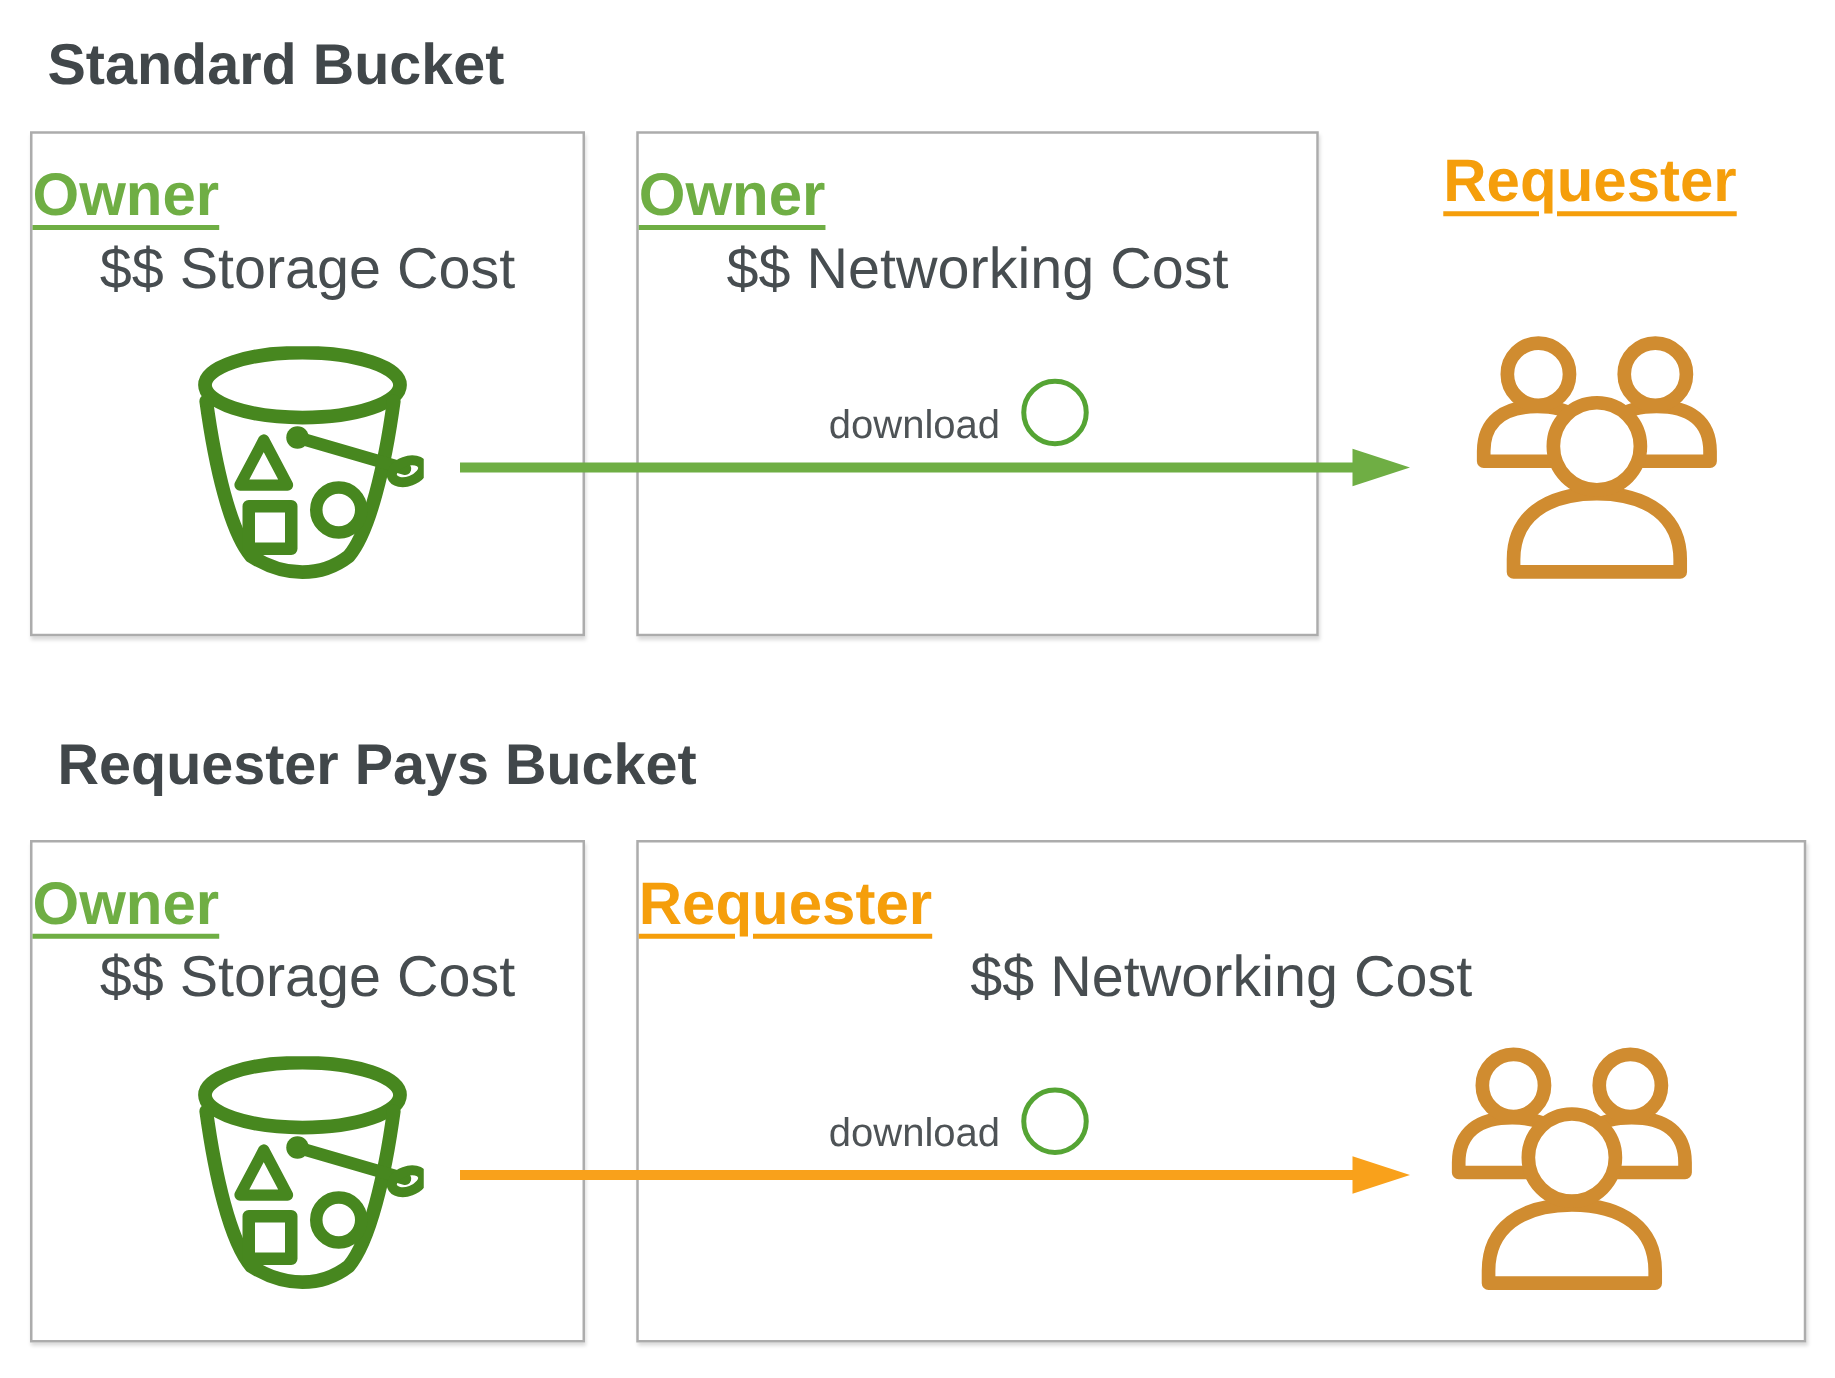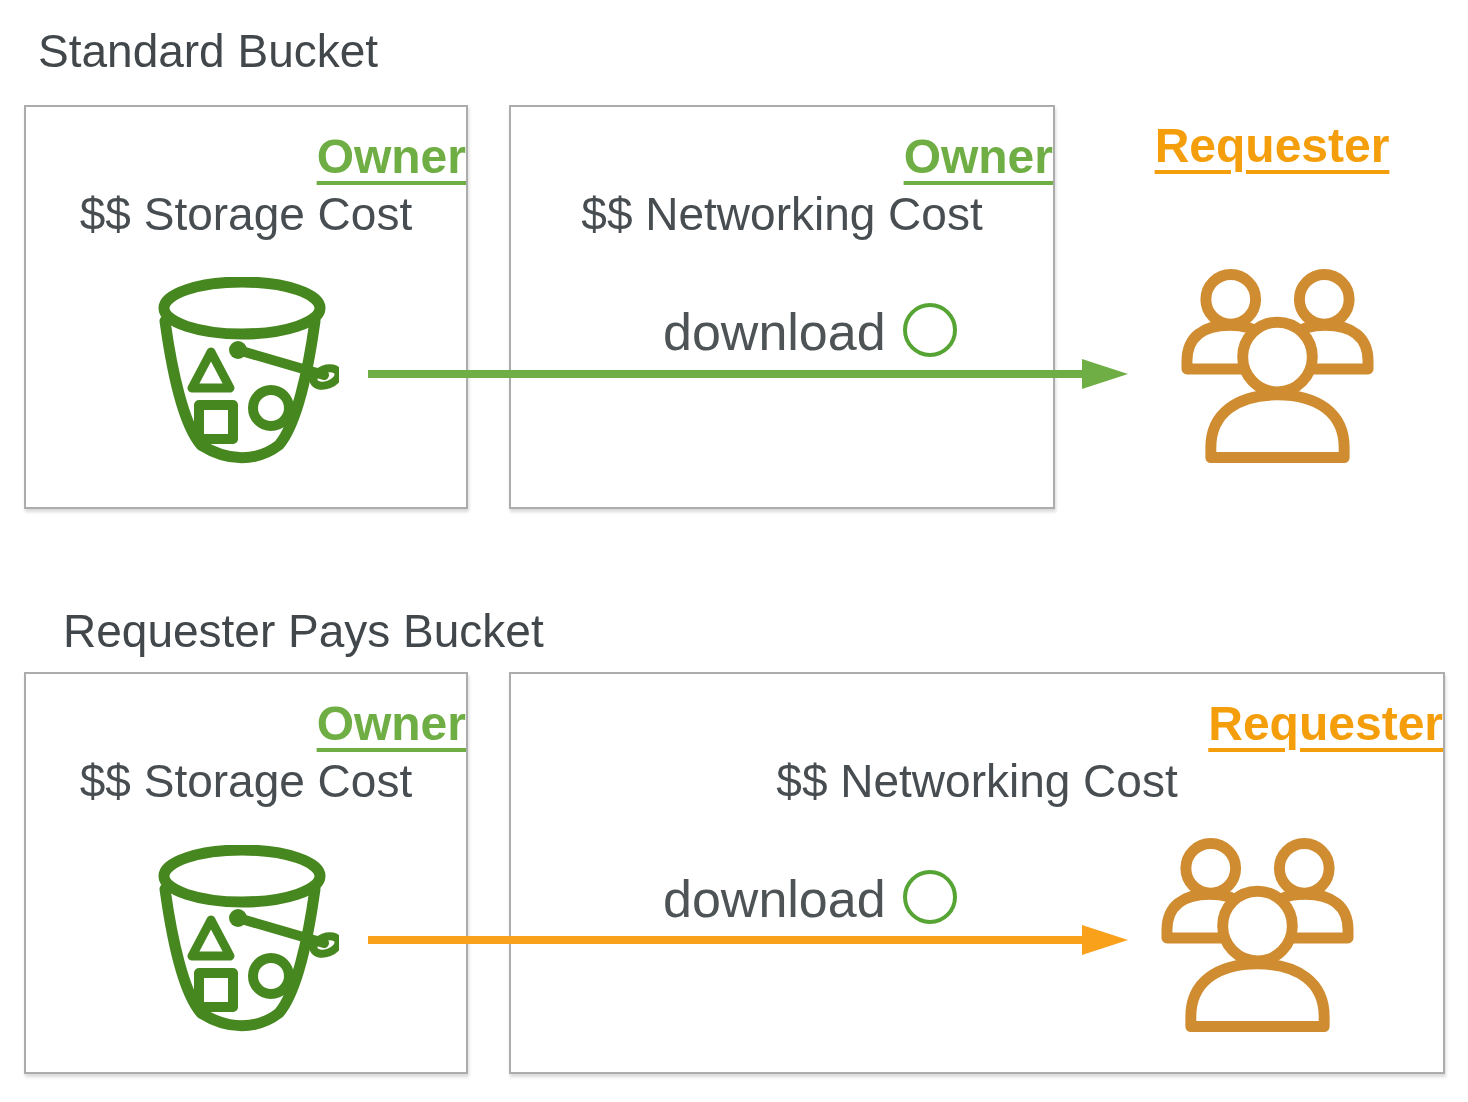--- a/index.html
+++ b/index.html
@@ -1,60 +1,60 @@
 <!DOCTYPE html>
 <html style="--title-text: #41474A; --body-text: #474D50; --download-text: #4E5356; --owner-green: #6FAE44; --bucket-green: #47871F; --circle-green: #55A434; --requester-orange: #F59E0B; --people-orange: #D08C30; --arrow-green: #6FAE44; --arrow-orange: #F9A11B; --box-border: #ACACAC;"><head>
 <meta charset="utf-8">
 <style>
   html,body{margin:0;padding:0;background:#fff;}
   .canvas{
     position:relative;width:1468px;height:1102px;background:#fff;
     font-family:"Liberation Sans",sans-serif;overflow:hidden;
   }
   .section-title{
-    position:absolute;font-size:46px;font-weight:normal;
+    position:absolute;font-size:46px;font-weight:bold;
     color:var(--title-text,#41474A);white-space:nowrap;
   }
   .box{
     position:absolute;background:#fff;
     border:2px solid var(--box-border,#ACACAC);
     box-shadow:1px 3px 3px rgba(0,0,0,.15);
     box-sizing:border-box;
   }
   .role{
-    position:absolute;left:0;right:0;text-align:right;
+    position:absolute;left:0;right:0;text-align:left;
     font-size:48px;font-weight:bold;white-space:nowrap;
     text-decoration:underline;
     text-decoration-thickness:4px;text-underline-offset:8px;
   }
   .role.green{color:var(--owner-green,#6FAE44);}
   .role.orange{color:var(--requester-orange,#F59E0B);}
   .cost{
     position:absolute;left:0;right:0;text-align:center;
     font-size:46px;color:var(--body-text,#474D50);white-space:nowrap;
   }
   .dl-row{
-    position:absolute;display:flex;align-items:flex-start;gap:16px;
-    font-size:52px;color:var(--download-text,#4E5356);white-space:nowrap;
+    position:absolute;display:flex;align-items:flex-end;gap:16px;
+    font-size:32px;color:var(--download-text,#4E5356);white-space:nowrap;
   }
   .abs{position:absolute;}
   svg{display:block;}
   
   .title-1{left:38px;top:24px;}
   .box-1a{left:24px;top:105px;width:444px;height:404px;}
   .box-1b{left:509px;top:105px;width:546px;height:404px;}
   .role-row{top:22px;}
   .cost-row{top:80px;text-align:center;}
   .bucket-1{left:132px;top:170px;}
   .dl-1{left:152px;top:195px;}
   .req-label-1{left:1072px;top:118px;width:400px;text-align:center;}
   .people-1{left:1180px;top:268px;}
   .arrow-1{left:364px;top:356px;}
   
-  .title-2{left:46px;top:604px;margin-left:17px;}
+  .title-2{left:46px;top:584px;}
   .box-2a{left:24px;top:672px;width:444px;height:402px;}
   .box-2b{left:509px;top:672px;width:936px;height:402px;}
   .bucket-2{left:132px;top:171px;}
   .dl-2{left:152px;top:195px;}
   .people-2{left:649px;top:163px;}
   .arrow-2{left:364px;top:922px;}
 </style>
 </head>
 <body>
 

